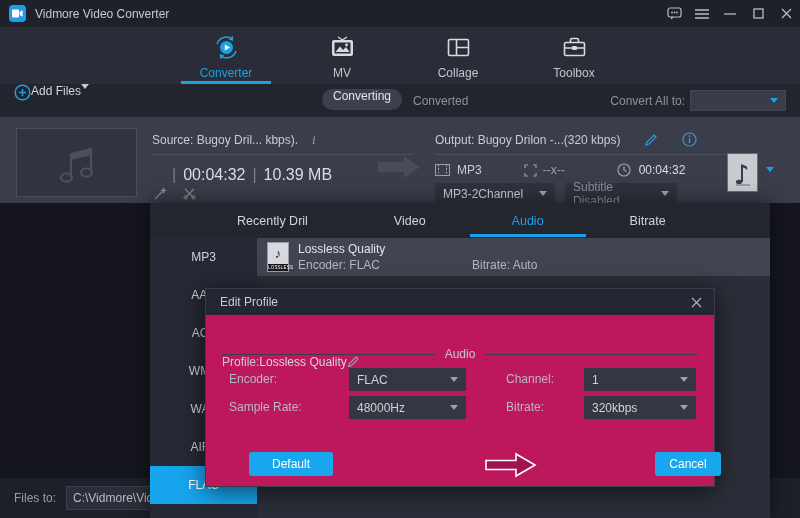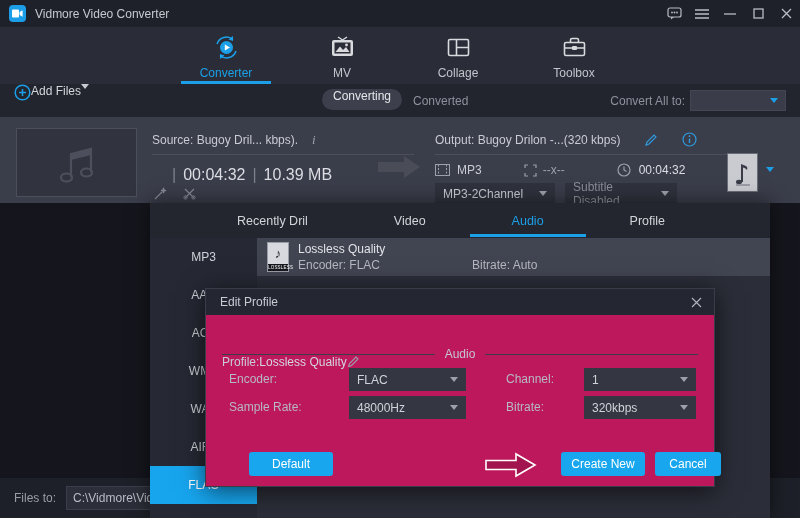--- a/index.html
+++ b/index.html
@@ -323,21 +323,21 @@
     <div class="savepath">
         <span>C:\Vidmore\Vidmor</span>
       </div>
   </div>
 
   <div class="abs panel">
     <div class="paneltabs">
       <span class="ptab">Recently Dril</span>
       <span class="ptab">Video</span>
       <span class="ptab active">Audio</span>
-      <span class="ptab">Profile</span>
+      <span class="ptab">Bitrate</span>
     </div>
     <div class="panelbody">
       <div class="psidebar">
         <div class="psitem">
             <span>MP3</span>
           </div>
         <div class="psitem">
             <span>AAC</span>
           </div>
         <div class="psitem">
@@ -413,23 +413,20 @@
     </div>
     <span class="field-label" style="left:300px; top:111px;">Bitrate:</span>
     <div class="dd" style="left:378px; top:107px; width:112px;">
       <span>320kbps</span>
       <span class="caret"></span>
     </div>
 
     <div class="btn btn-default">
         <span>Default</span>
       </div>
-    <div class="btn btn-create">
-        <span>Create New</span>
-      </div>
     <div class="btn btn-cancel">
         <span>Cancel</span>
       </div>
   </div>
 
   <div class="abs annotation-arrow">
     <svg width="52" height="28" viewBox="0 0 52 28">
       <path d="M1 9.5 H31 V3 L50 14 L31 25 V18.5 H1 Z" fill="rgba(0,0,0,0.15)" stroke="#ffffff" stroke-width="1.6"></path>
     </svg>
   </div>

